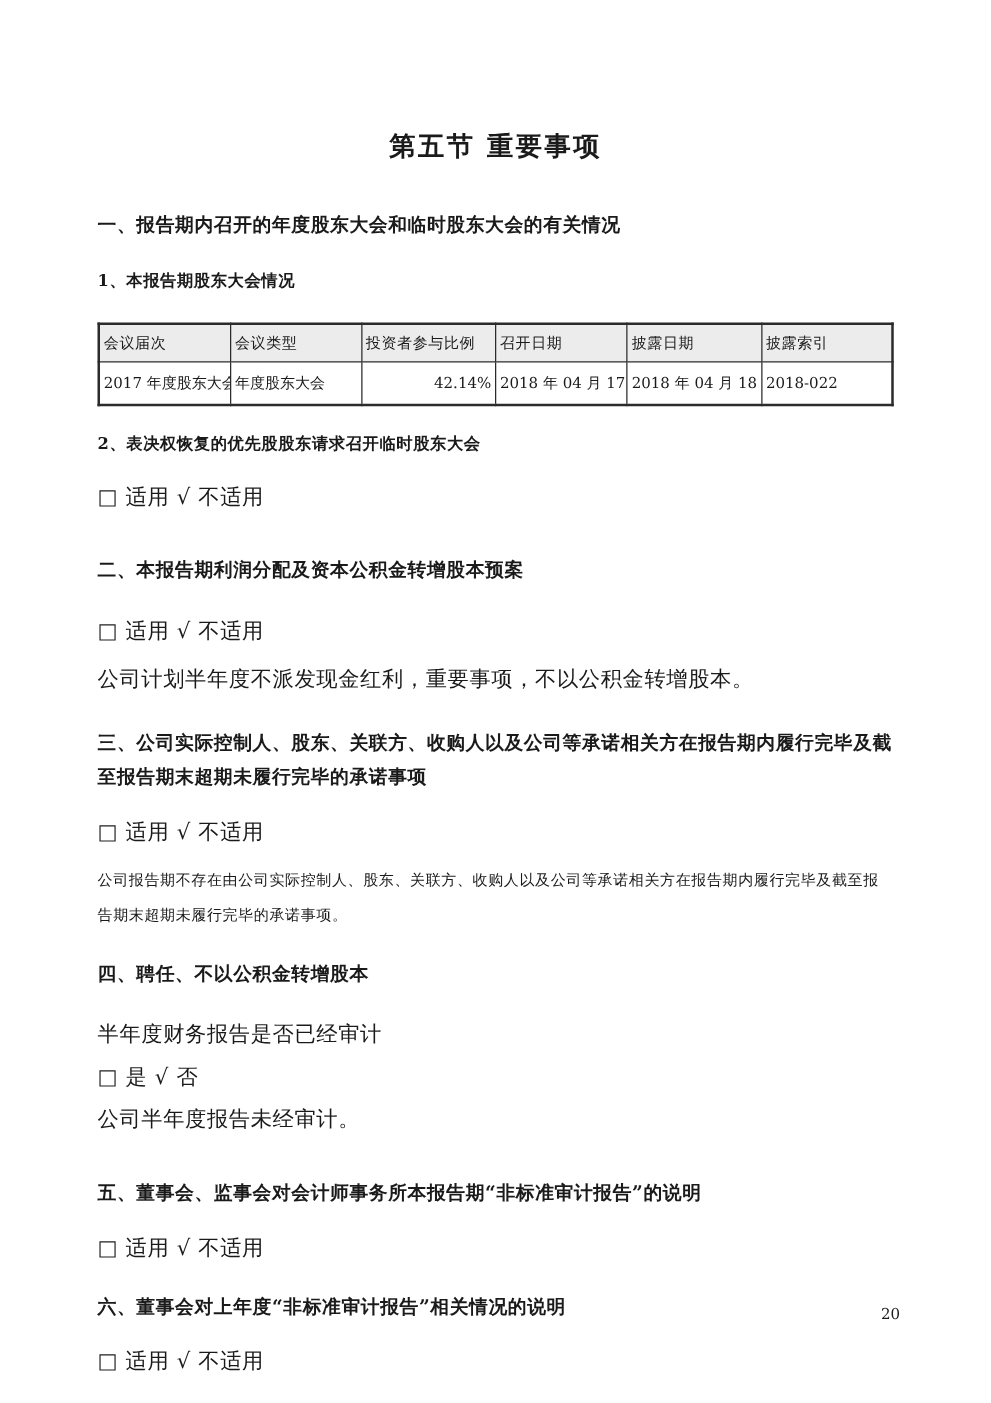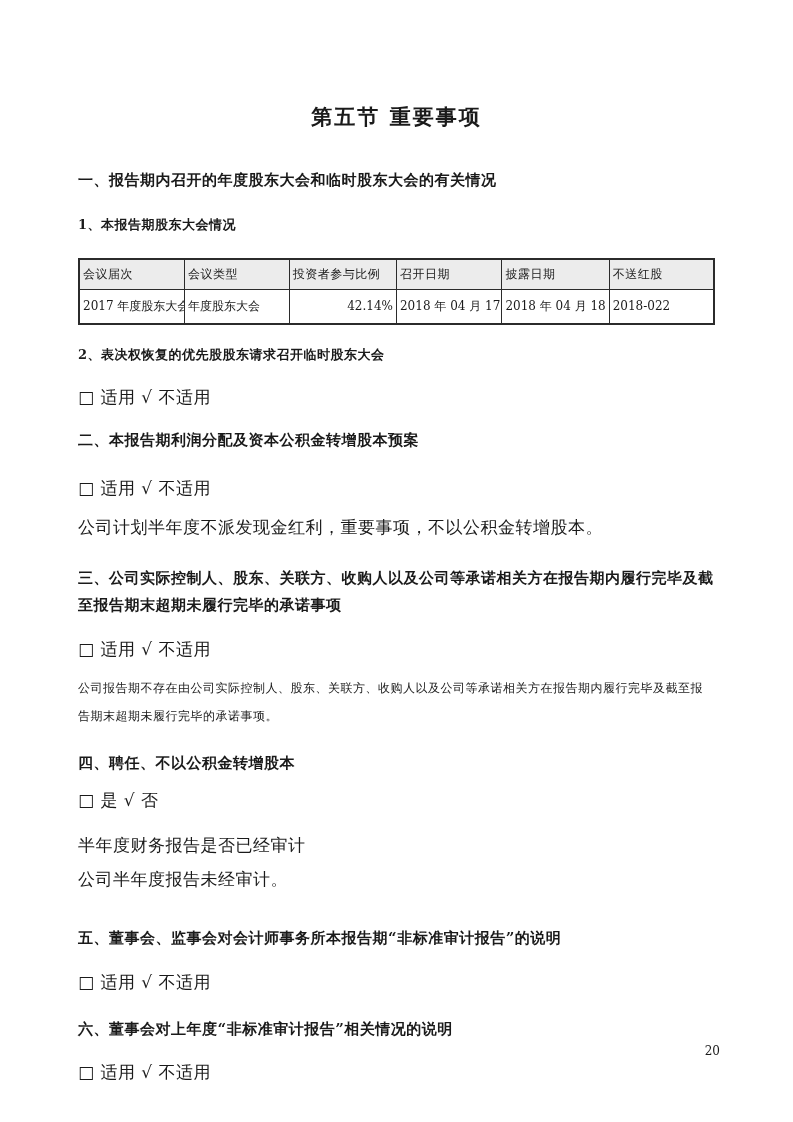--- a/index.html
+++ b/index.html
@@ -105,49 +105,49 @@
         <col style="width:16.9%">
         <col style="width:16.5%">
     </colgroup>
     <thead>
       <tr>
         <th>会议届次</th>
         <th>会议类型</th>
         <th>投资者参与比例</th>
         <th>召开日期</th>
         <th>披露日期</th>
-        <th>不送红股</th>
+        <th>披露索引</th>
       </tr>
     </thead>
     <tbody>
       <tr>
         <td class="al">2017 年度股东大会</td>
         <td class="al">年度股东大会</td>
         <td class="ar">42.14%</td>
         <td class="al">2018 年 04 月 17 日</td>
         <td class="al">2018 年 04 月 18 日</td>
         <td class="al">2018-022</td>
       </tr>
     </tbody>
   </table>
 
   <div class="sub-heading">2、表决权恢复的优先股股东请求召开临时股东大会</div>
   <div class="text-line">□ 适用 √ 不适用</div>
 
-  <div class="sec-heading" style="margin-top:18px;">二、本报告期利润分配及资本公积金转增股本预案</div>
+  <div class="sec-heading" style="margin-top:34px;">二、本报告期利润分配及资本公积金转增股本预案</div>
   <div class="text-line">□ 适用 √ 不适用</div>
   <div class="text-line tight">公司计划半年度不派发现金红利，重要事项，不以公积金转增股本。</div>
 
   <div class="sec-heading" style="margin-top:26px;">三、公司实际控制人、股东、关联方、收购人以及公司等承诺相关方在报告期内履行完毕及截至报告期末超期未履行完毕的承诺事项</div>
   <div class="text-line" style="margin-top:18px;">□ 适用 √ 不适用</div>
   <div class="text-para">公司报告期不存在由公司实际控制人、股东、关联方、收购人以及公司等承诺相关方在报告期内履行完毕及截至报告期末超期未履行完毕的承诺事项。</div>
 
   <div class="sec-heading" style="margin-top:20px;">四、聘任、不以公积金转增股本</div>
+  <div class="text-line">半年度财务报告是否已经审计</div>
   <div class="text-line" style="margin-top:11px;">□ 是 √ 否</div>
-  <div class="text-line">半年度财务报告是否已经审计</div>
   <div class="text-line" style="margin-top:11px;">公司半年度报告未经审计。</div>
 
   <div class="sec-heading" style="margin-top:34px;">五、董事会、监事会对会计师事务所本报告期“非标准审计报告”的说明</div>
   <div class="text-line" style="margin-top:18px;">□ 适用 √ 不适用</div>
 
   <div class="sec-heading" style="margin-top:22px;">六、董事会对上年度“非标准审计报告”相关情况的说明</div>
   <div class="text-line" style="margin-top:18px;">□ 适用 √ 不适用</div>
 
   <div class="page-number">20</div>
 

